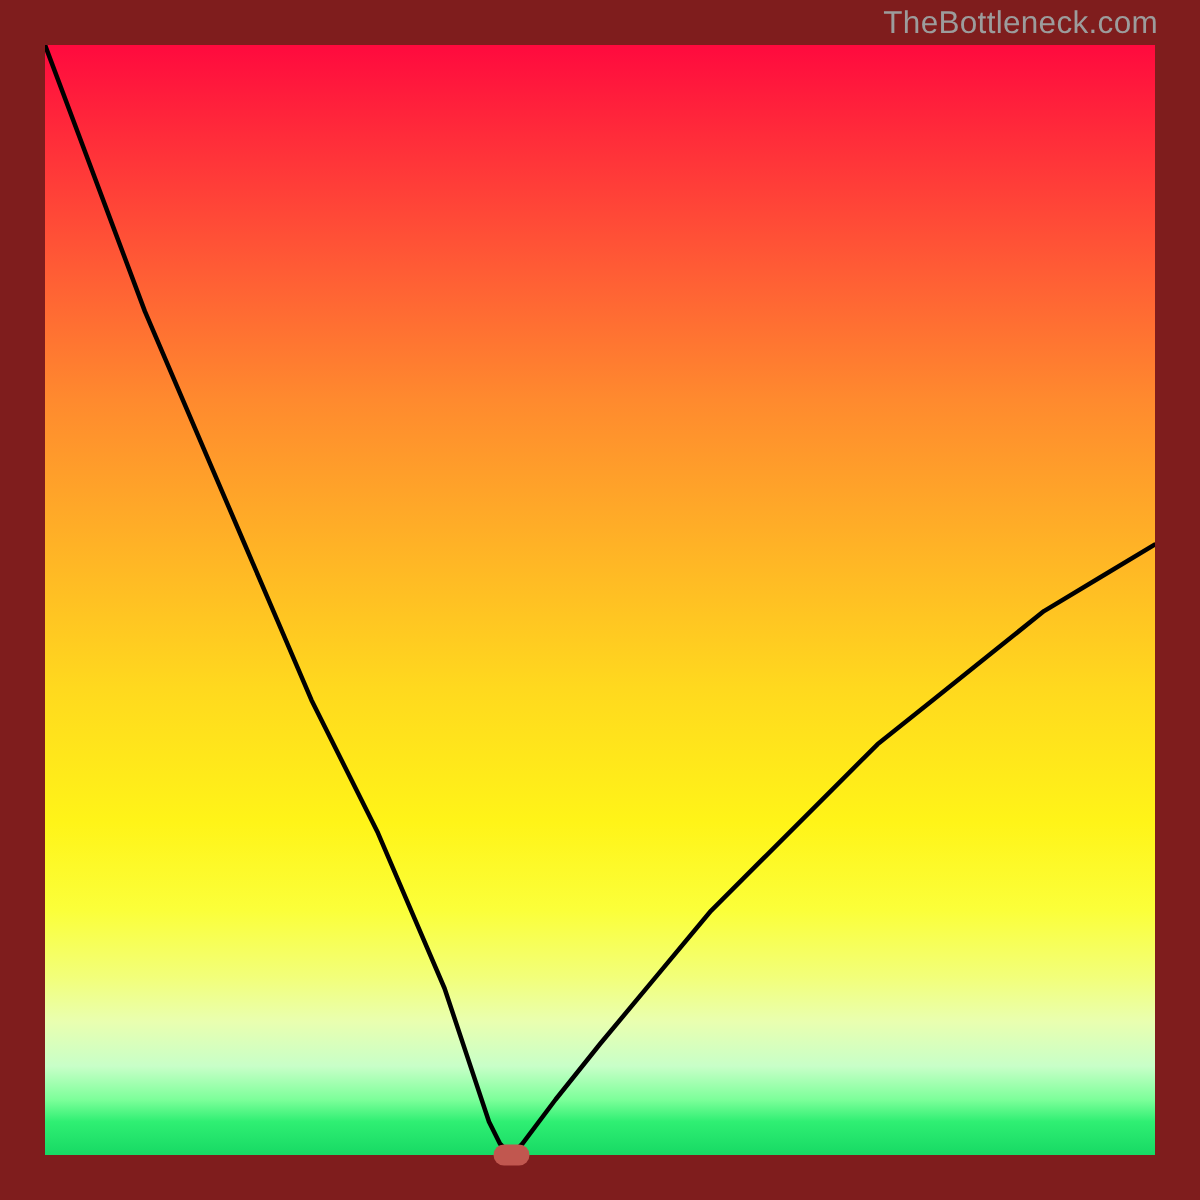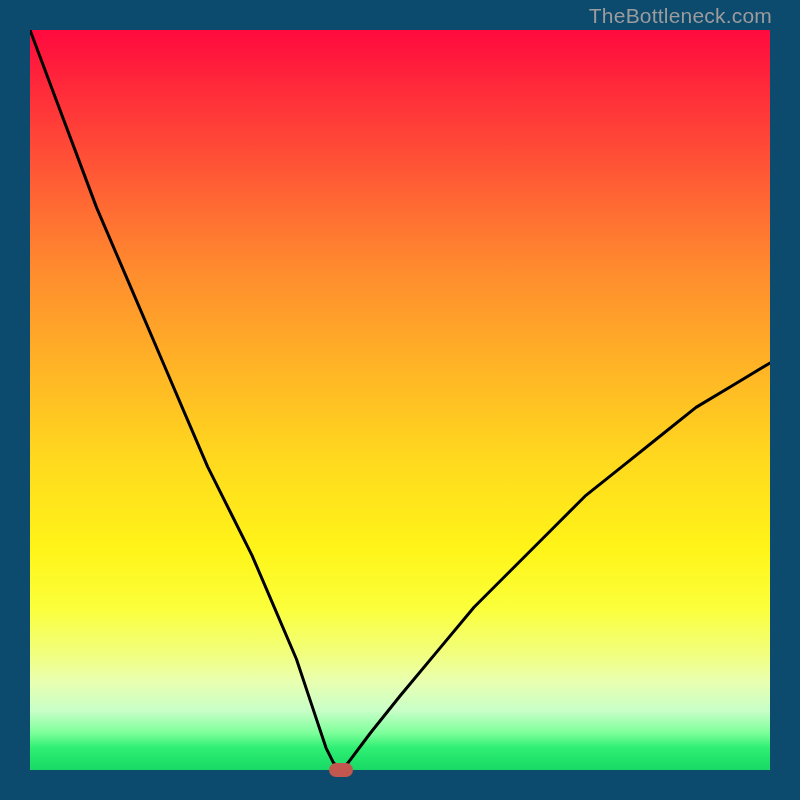--- a/index.html
+++ b/index.html
@@ -8,21 +8,21 @@
     width: 800px;
     height: 800px;
     overflow: hidden;
     background: #000;
     font-family: Arial, Helvetica, sans-serif;
   }
   .frame {
     position: relative;
     width: 800px;
     height: 800px;
-    background: #0c4a6e;
+    background: #7f1d1d;
   }
   .plot {
     position: absolute;
     left: 30px;
     top: 30px;
     width: 740px;
     height: 740px;
     background: linear-gradient(to bottom,
       #ff0a3e 0%,
       #ff2b3a 8%,

